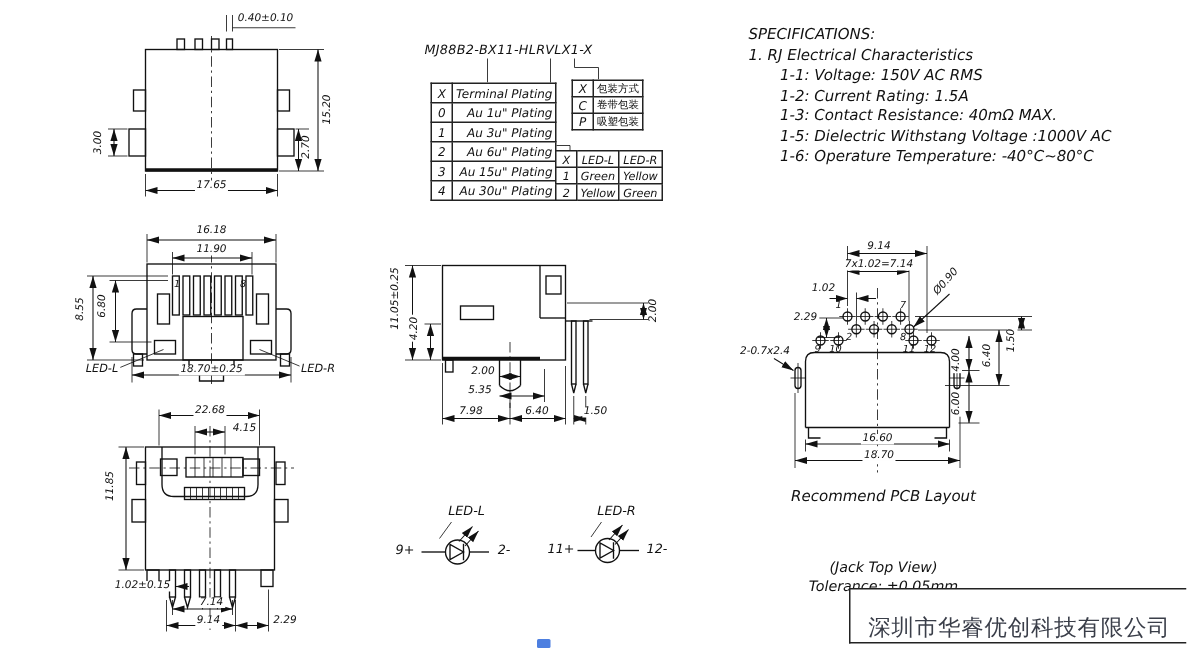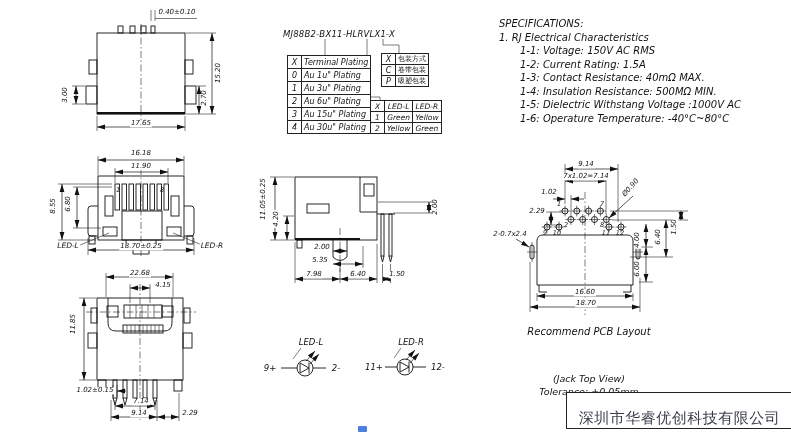--- a/index.html
+++ b/index.html
@@ -23,21 +23,21 @@
   .cap2{font-size:9.5px;margin-top:35px;}
   .partnum{position:absolute;left:283px;top:29px;font:italic 8.5px "DejaVu Sans",sans-serif;
            white-space:nowrap;letter-spacing:0.2px;}
   .spec{position:absolute;left:499px;top:17px;font:italic 10px "DejaVu Sans",sans-serif;
         line-height:13.5px;white-space:nowrap;}
   .spec .ind{padding-left:21px;}
   table.tbl{position:absolute;border-collapse:collapse;background:#fff;
             font:italic 8px "DejaVu Sans",sans-serif;color:#111;}
   .tbl td{border:1px solid #222;padding:0 2px;white-space:nowrap;}
   .tbl td.c{text-align:center;min-width:9px;}
-  .tbl1 td{height:12px;}
+  .tbl1 td{height:12px;text-align:right;}
   .tbl2 td{height:10px;}
   .tbl3 td{height:10px;text-align:center;font-size:7.5px;}
   .cjk{font-style:normal;font-size:7px;}
   .companybox{position:absolute;left:566px;top:392px;width:225px;height:35px;
               border:1.6px solid #222;border-right:none;display:flex;align-items:flex-end;
               justify-content:center;background:#fff;}
   .company{font-family:"Liberation Serif",serif;font-size:15px;color:#3a3e49;
            letter-spacing:0.5px;white-space:nowrap;}
   .blueicon{position:absolute;left:358px;top:426px;width:9px;height:6px;
             background:#4d7fe0;border-radius:1px;}
@@ -438,21 +438,20 @@
         </tr>
   </tbody>
     </table>
 
   <div class="spec">
     <div>SPECIFICATIONS:</div>
     <div>1.  RJ  Electrical  Characteristics</div>
     <div class="ind">1-1:  Voltage:  150V  AC  RMS</div>
     <div class="ind">1-2:  Current  Rating:  1.5A</div>
     <div class="ind">1-3:  Contact  Resistance:  40mΩ  MAX.</div>
-    <div class="ind">1-4:  Insulation  Resistance:  500MΩ  MIN.</div>
     <div class="ind">1-5:  Dielectric  Withstang  Voltage :1000V  AC</div>
     <div class="ind">1-6:  Operature  Temperature:  -40°C~80°C</div>
   </div>
 
   <div class="companybox">
     <span class="company">深圳市华睿优创科技有限公司</span>
   </div>
 
   <div class="blueicon"></div>
 

